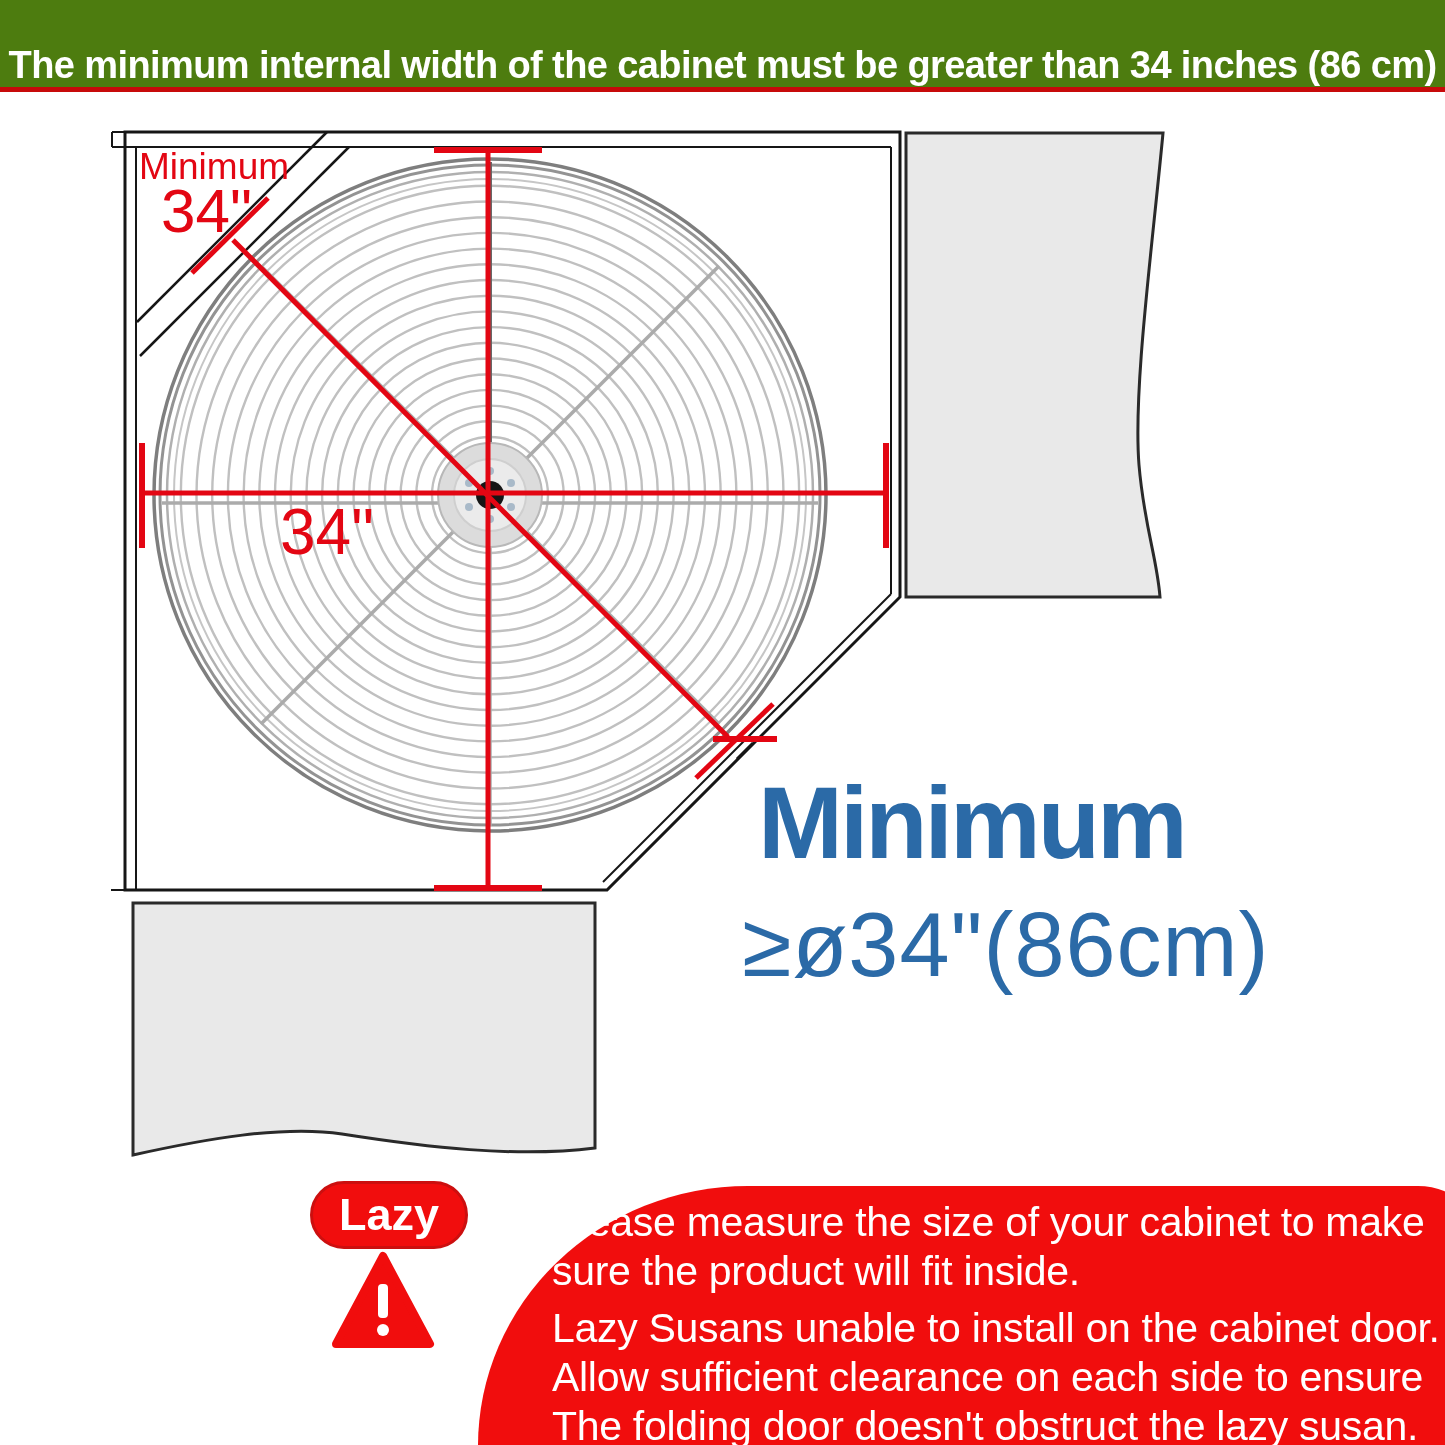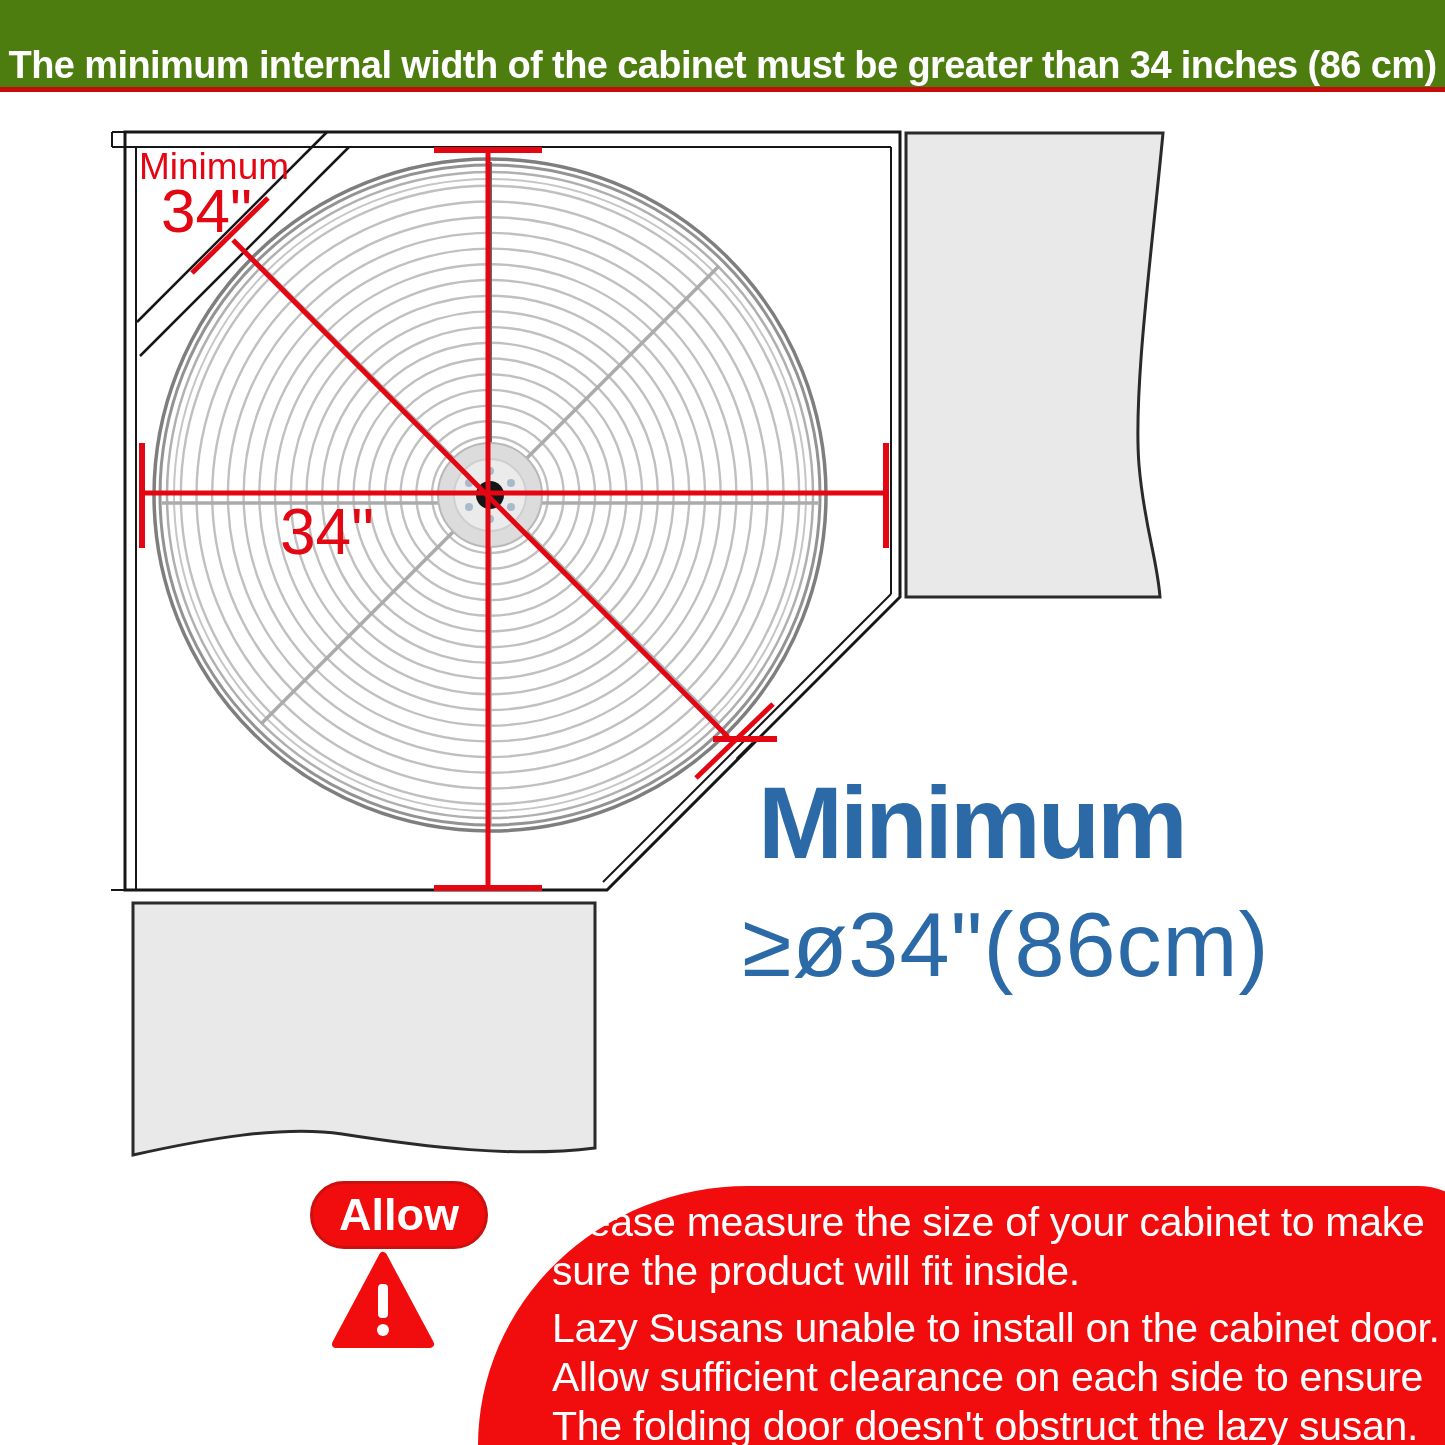--- a/index.html
+++ b/index.html
@@ -153,21 +153,21 @@
 </svg>
 
 <div class="abs red-lbl lbl-min-title">Minimum</div>
 <div class="abs red-lbl lbl-min-value">34"</div>
 <div class="abs red-lbl lbl-width">34"</div>
 
 <div class="abs cap-title">Minimum</div>
 <div class="abs cap-value">≥ø34"(86cm)</div>
 
 <div class="abs note-pill">
-  <span>Allow</span>
+  <span>Lazy</span>
 </div>
 
 <svg class="abs warning" viewBox="0 0 106 100">
   <path d="M53,6 L100,94 L6,94 Z" fill="#f10d0d" stroke="#f10d0d" stroke-width="8" stroke-linejoin="round"></path>
   <rect x="48" y="34" width="10" height="34" rx="4" fill="#ffffff"></rect>
   <circle cx="53" cy="80" r="6" fill="#ffffff"></circle>
 </svg>
 
 <div class="abs note-box">
   <p class="first">Please measure the size of your cabinet to make

